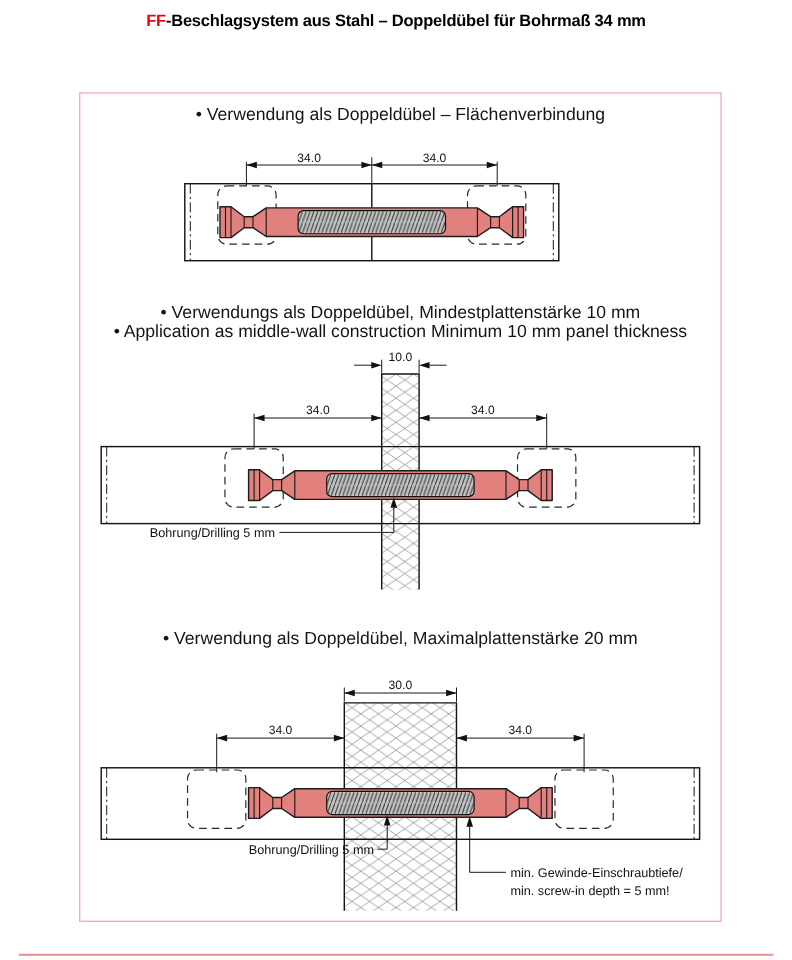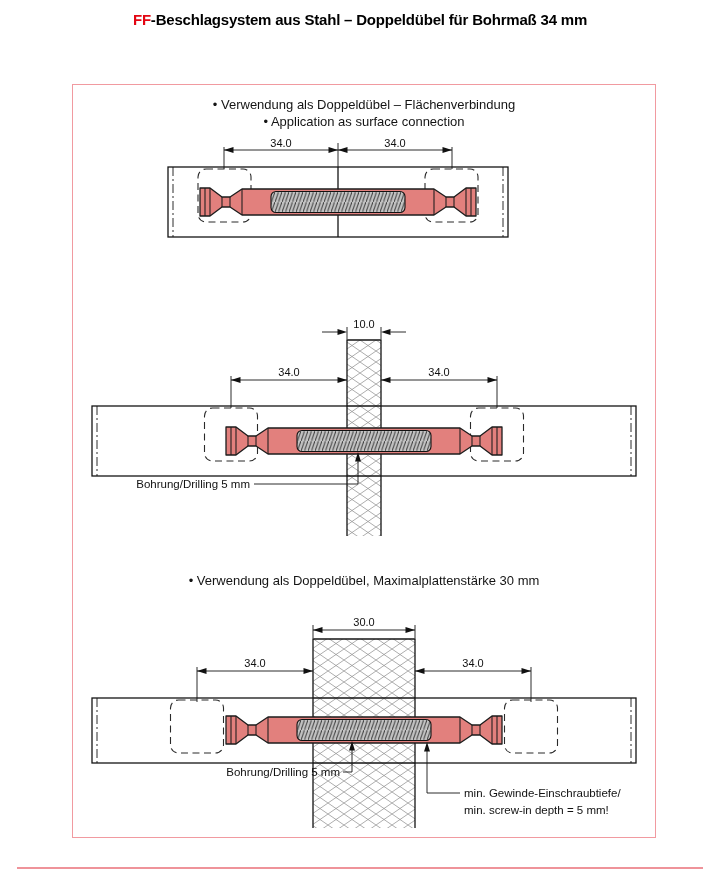--- a/index.html
+++ b/index.html
@@ -6,21 +6,21 @@
   body { width:720px; height:873px; position:relative; font-family:"Liberation Sans",sans-serif; overflow:hidden; }
 
   .page-title { position:absolute; left:0; top:11px; width:720px; text-align:center;
                 font-weight:bold; font-size:15px; line-height:17.5px; color:#000; letter-spacing:-0.2px; }
   .page-title .red { color:#e30613; }
 
   .frame { position:absolute; left:72px; top:84px; width:582px; height:752px;
            border:1px solid #f19aa0; background:#fff; }
 
   .cap { position:absolute; left:72px; width:584px; text-align:center;
-         font-size:13px; line-height:17px; color:#141414; }
+         font-size:16px; line-height:17px; color:#141414; }
   .cap1 { top:96px; }
   .cap2 { top:276px; }
   .cap3 { top:572px; }
 
   .dia { position:absolute; left:72px; }
   #dia1 { top:138px; }
   #dia2 { top:318px; }
   #dia3 { top:616px; }
 
   .bottom-rule { position:absolute; left:17px; top:867px; width:686px; height:2px; background:#ef939a; }
@@ -60,21 +60,20 @@
 </svg>
 
 <div class="page-title">
   <div><span class="red">FF</span><span>-Beschlagsystem aus Stahl – Doppeldübel für Bohrmaß 34 mm</span></div>
 </div>
 
 <div class="frame"></div>
 
 <div class="cap cap1">
   <div>• Verwendung als Doppeldübel – Flächenverbindung</div>
-  <div>• Application as surface connection</div>
 </div>
 <svg id="dia1" class="dia" width="584" height="122" viewBox="0 0 584 122">
 
   <g>
     <rect x="96" y="29" width="340" height="70" fill="#fff" class="panelln"></rect>
     <path class="dashdot" d="M101 29 L101 99 M431 29 L431 99"></path>
     <line x1="266" y1="29" x2="266" y2="99" class="panelln"></line>
   </g>
 
   <rect x="126" y="31" width="53" height="53" rx="8" class="drillrect"></rect>
@@ -90,20 +89,22 @@
   </g>
   <g>
     <path class="thin" d="M380 9 L380 31 M266 12 L380 12"></path>
     <use href="#arrL" x="266" y="12" class="arr"></use>
       <use href="#arrR" x="380" y="12" class="arr"></use>
     <text class="dim" x="323" y="9" text-anchor="middle">34.0</text>
   </g>
 </svg>
 
 <div class="cap cap2">
+  <div>• Verwendungs als Doppeldübel, Mindestplattenstärke 10 mm</div>
+  <div>• Application as middle-wall construction Minimum 10 mm panel thickness</div>
 </div>
 <svg id="dia2" class="dia" width="584" height="228" viewBox="0 0 584 228">
 
   <g>
     <rect x="20" y="88" width="544" height="70" fill="#fff" class="panelln"></rect>
     <path class="dashdot" d="M25 88 L25 158 M559 88 L559 158"></path>
   </g>
 
   <g>
     <rect x="275" y="22" width="34" height="196" fill="#fff"></rect>
@@ -143,21 +144,21 @@
   </g>
 
   <g>
     <text class="lbl" x="178" y="170" text-anchor="end">Bohrung/Drilling 5 mm</text>
     <path class="thin" d="M182 166 L286 166 L286 142"></path>
     <use href="#arrU" x="286" y="134" class="arr"></use>
   </g>
 </svg>
 
 <div class="cap cap3">
-  <div>• Verwendung als Doppeldübel, Maximalplattenstärke 30 mm</div>
+  <div>• Verwendung als Doppeldübel, Maximalplattenstärke 20 mm</div>
 </div>
 <svg id="dia3" class="dia" width="584" height="220" viewBox="0 0 584 220">
 
   <g>
     <rect x="20" y="82" width="544" height="65" fill="#fff" class="panelln"></rect>
     <path class="dashdot" d="M25 82 L25 147 M559 82 L559 147"></path>
   </g>
 
   <g>
     <rect x="241" y="23" width="102" height="189" fill="#fff"></rect>

